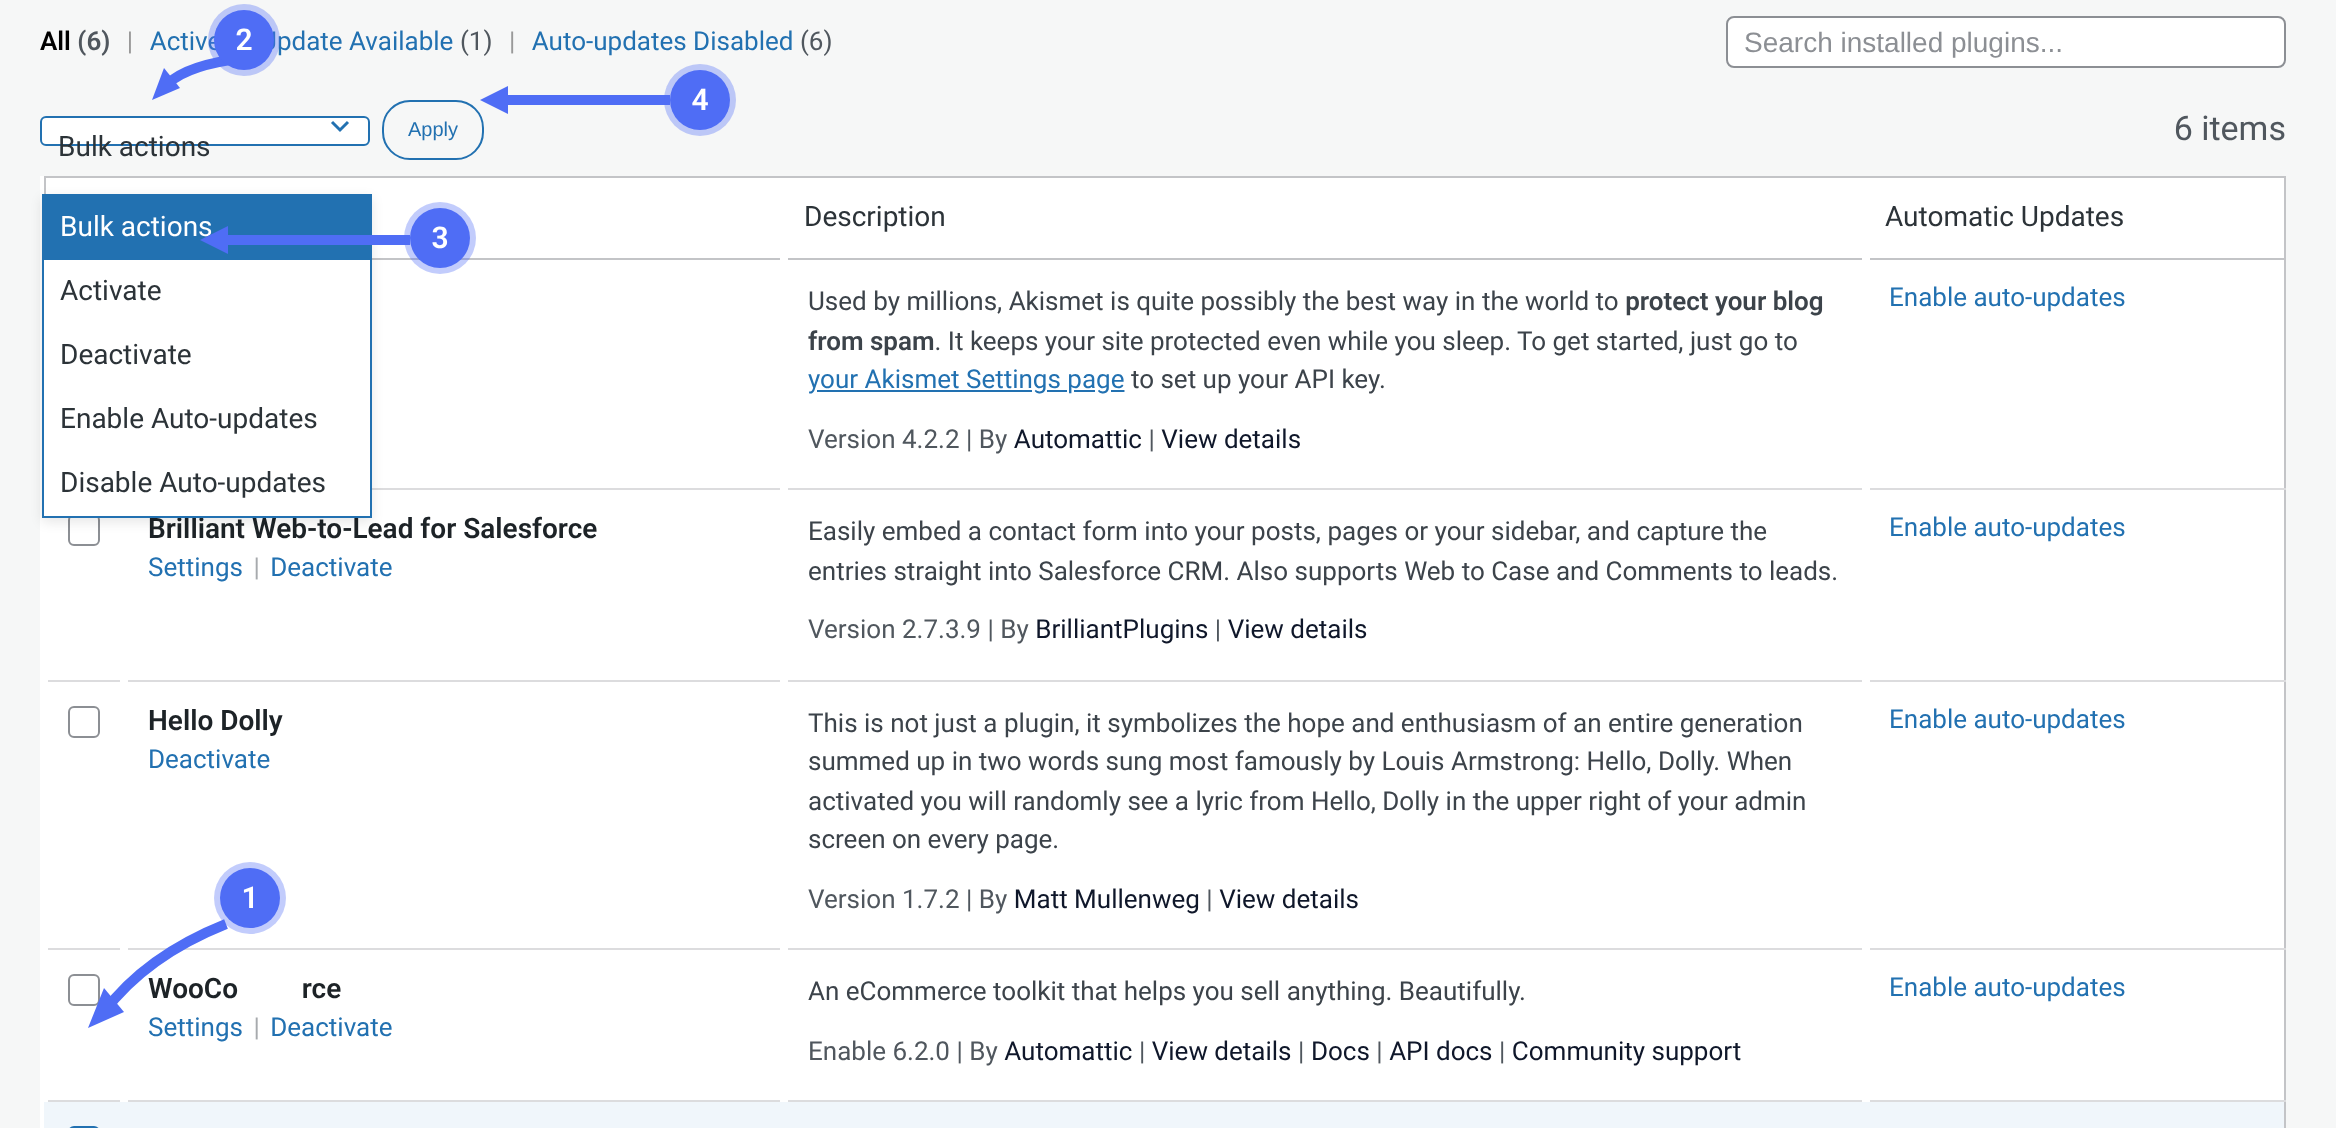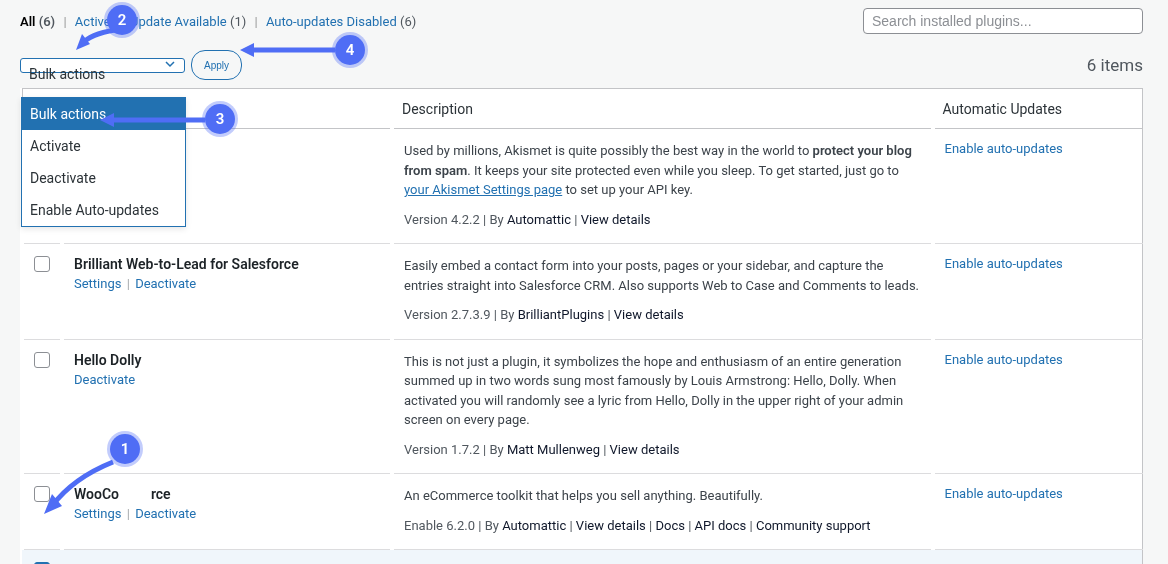--- a/index.html
+++ b/index.html
@@ -206,20 +206,21 @@
       <span class="chev">
         <svg width="12" height="12" viewBox="0 0 12 12">
             <path d="M2 4 L6 8 L10 4" stroke="#2271b1" stroke-width="1.5" fill="none"></path>
           </svg>
       </span>
       <div class="dropdown">
         <div class="opt selected">Bulk actions</div>
         <div class="opt">Activate</div>
         <div class="opt">Deactivate</div>
         <div class="opt">Enable Auto-updates</div>
+        <div class="opt">Disable Auto-updates</div>
       </div>
     </div>
     <button class="apply-btn">Apply</button>
     <div class="items-count">6 items</div>
   </div>
 
   <table class="plugins">
     <thead>
       <tr>
         <th class="cb">

